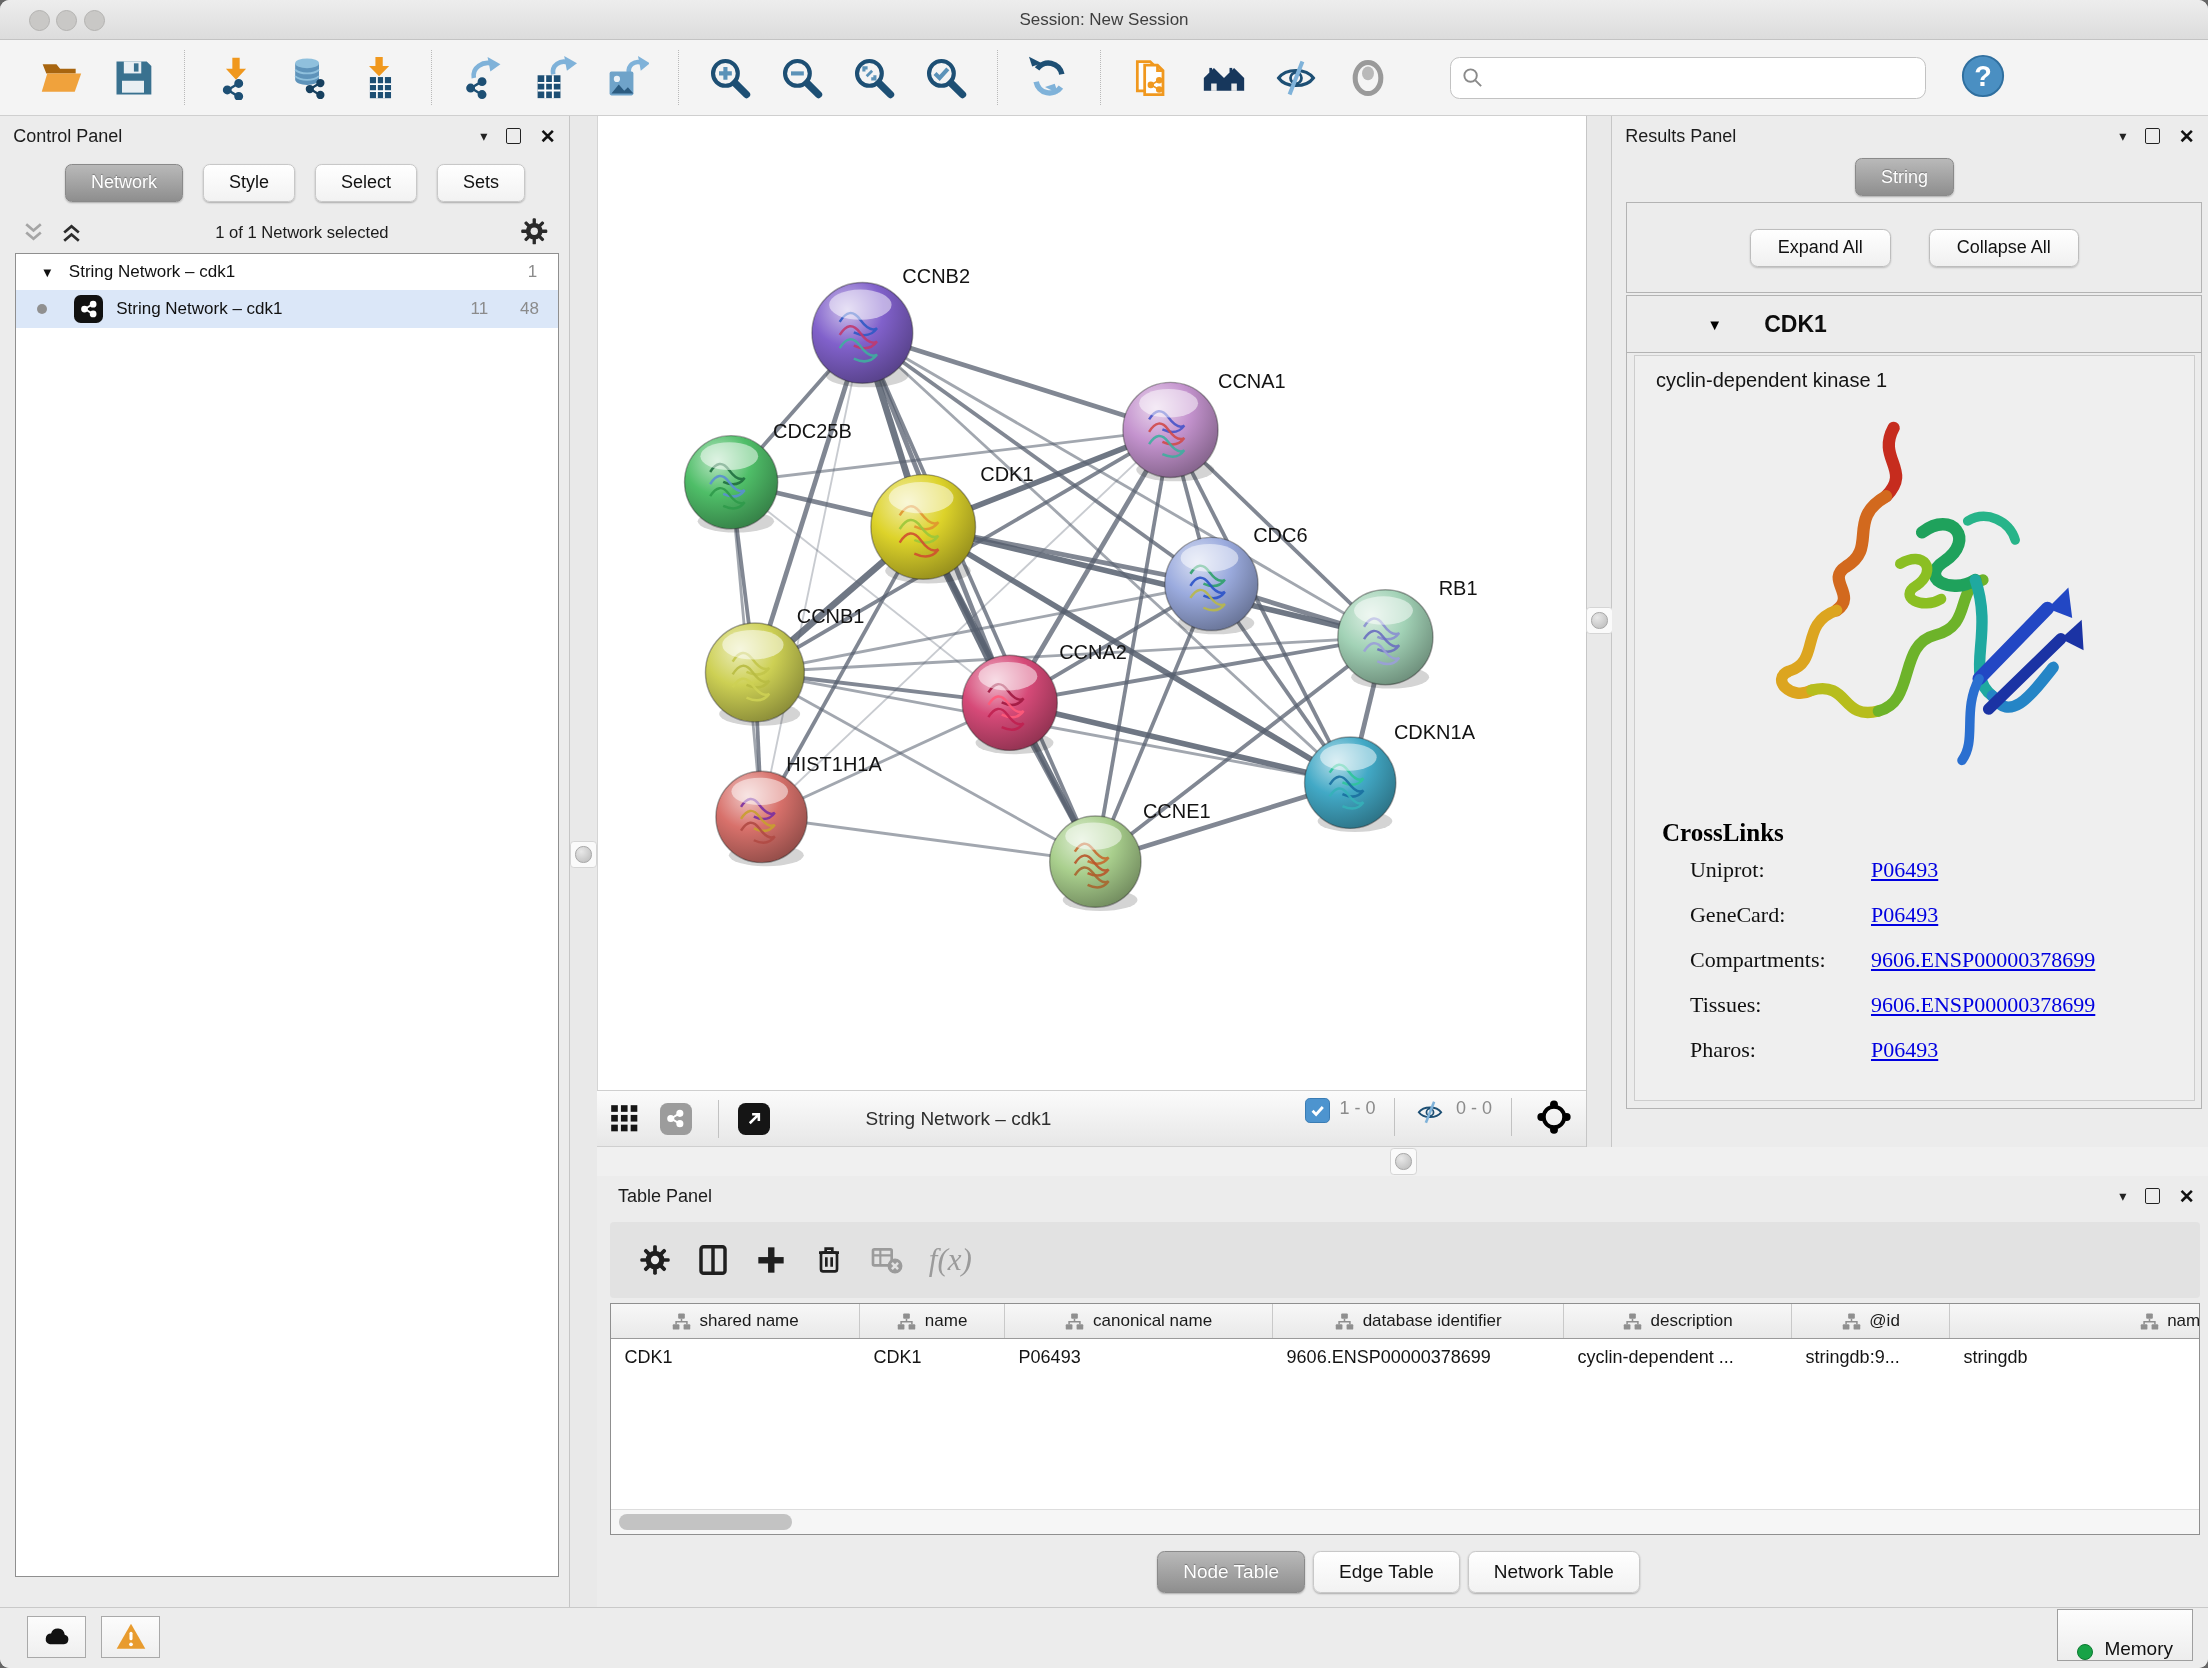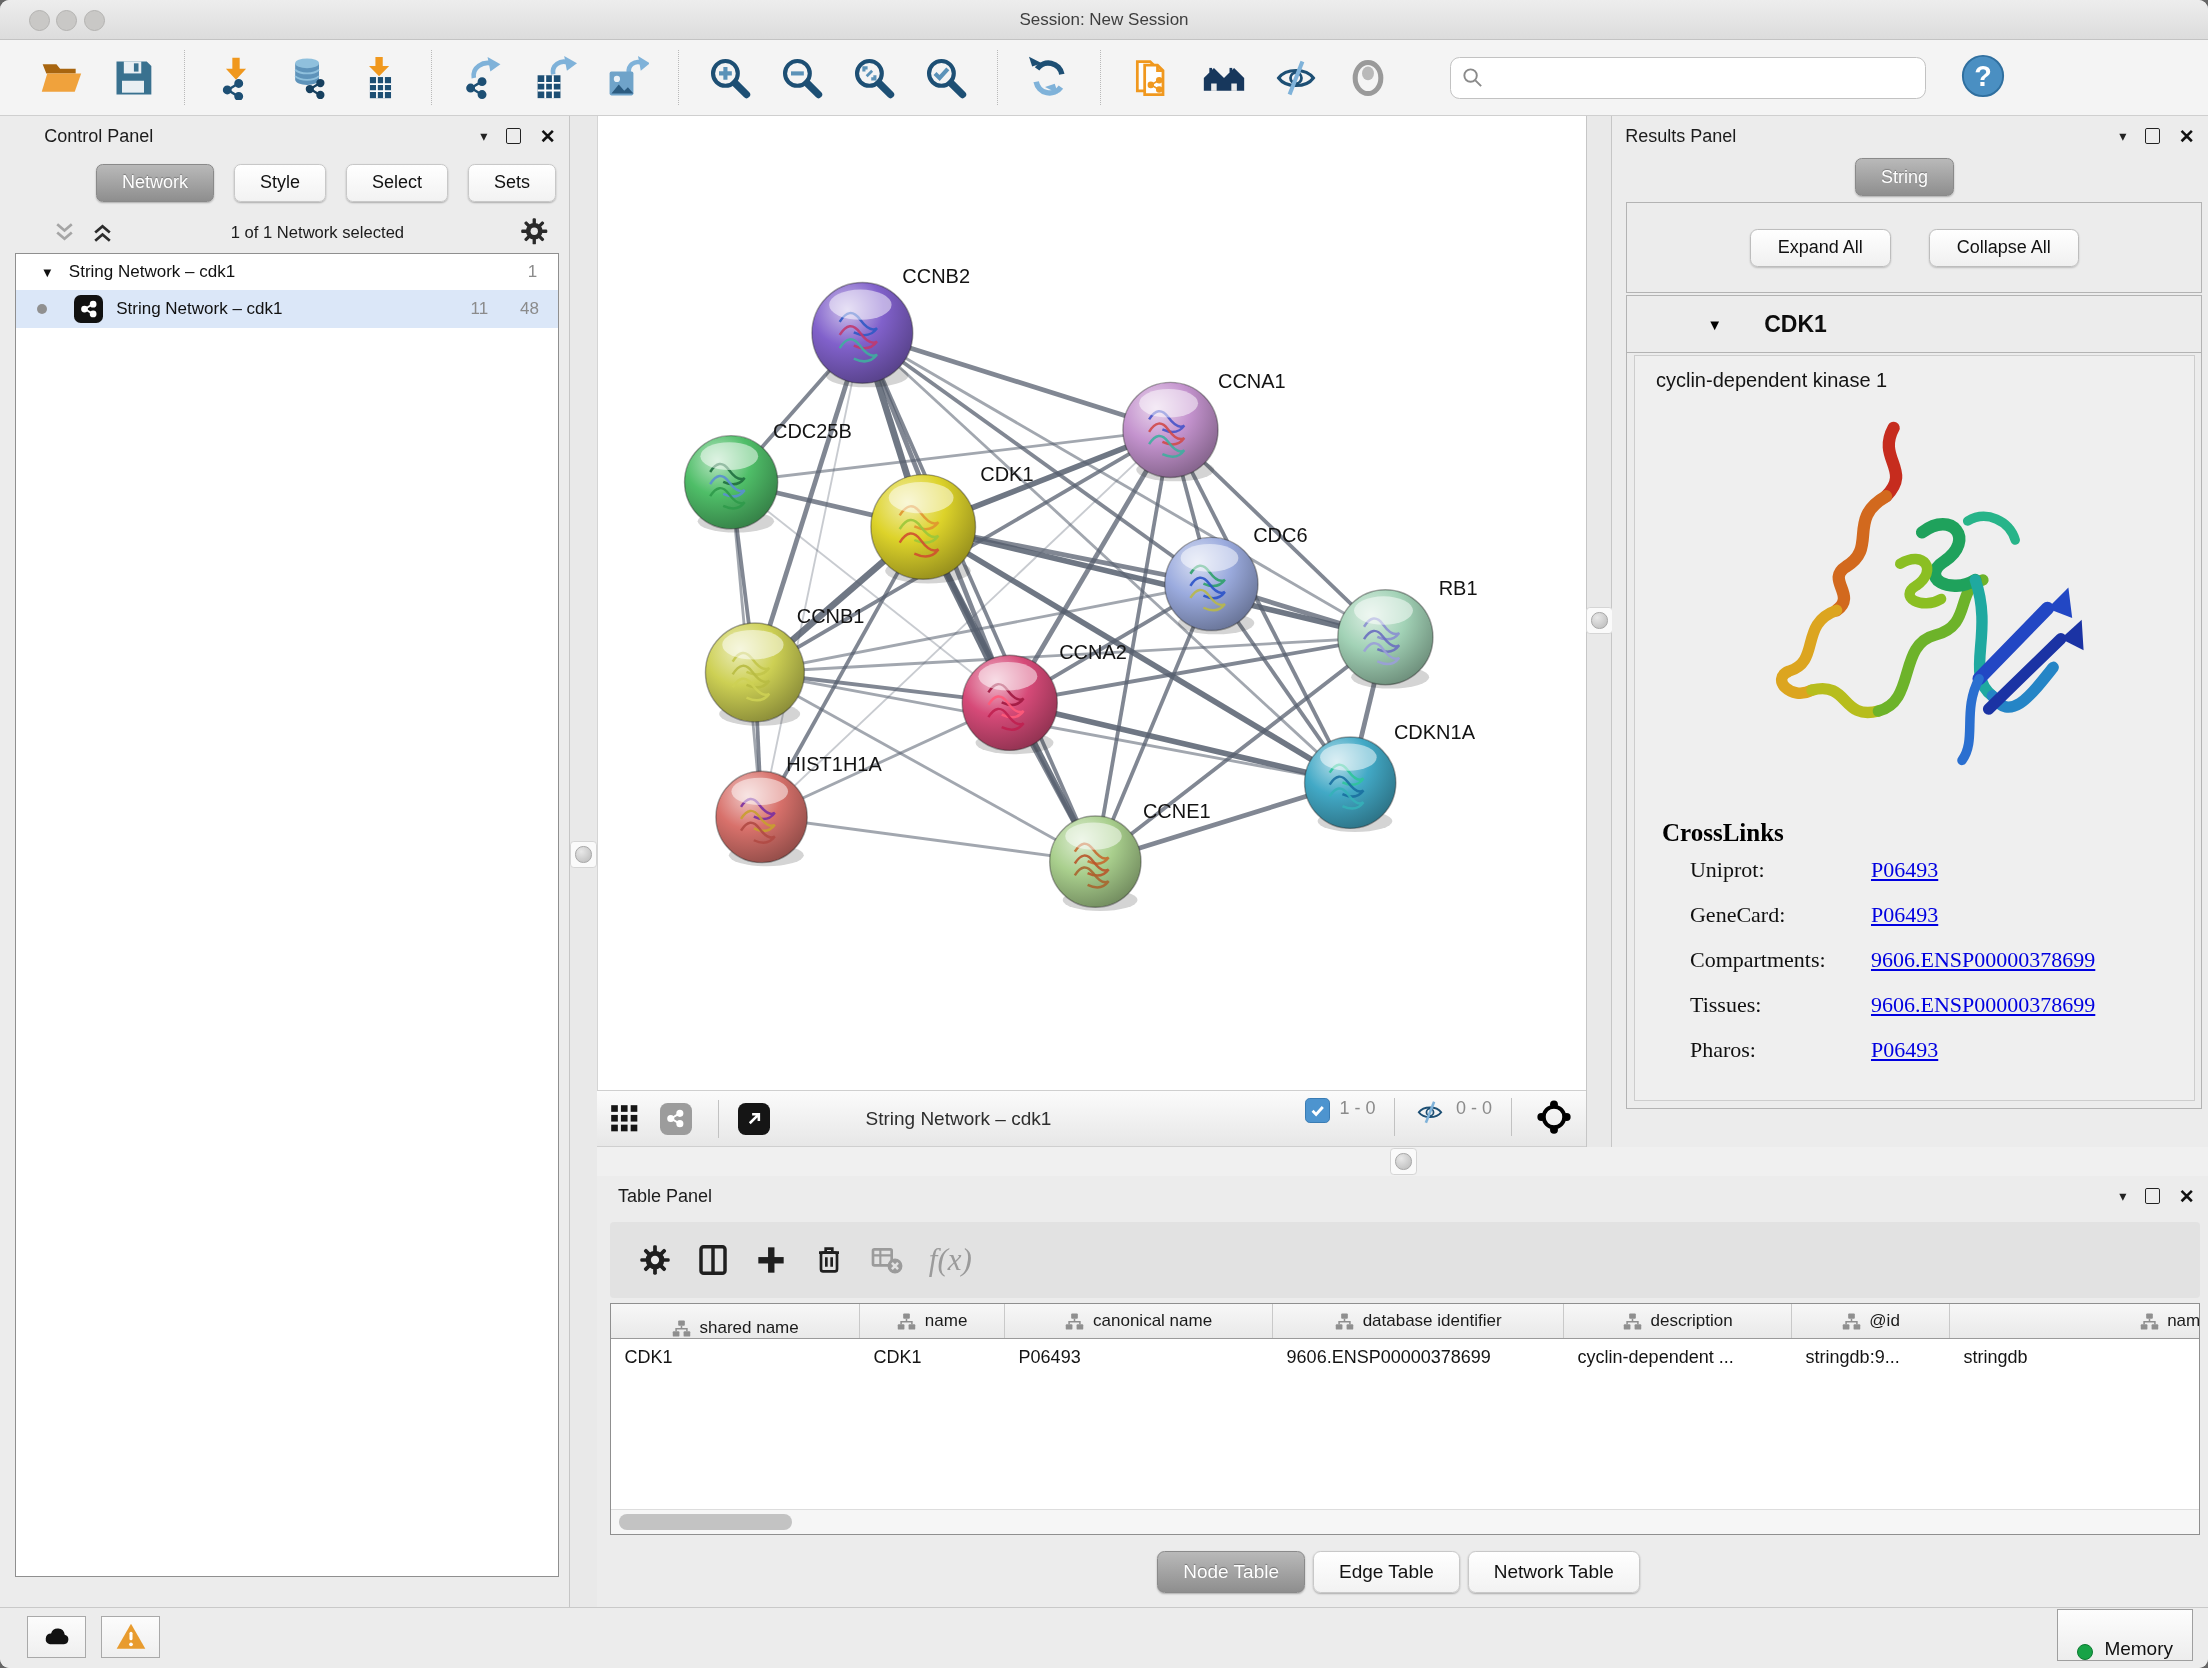--- a/index.html
+++ b/index.html
@@ -26,21 +26,21 @@
   .ptitle{font-size:18px;color:#1c1c1c;}
   .pctl{margin-left:auto;display:flex;align-items:center;gap:19px;}
   .pctl .tri{font-size:14.3px;color:#222;cursor:pointer;}
   .pctl .flt{width:14.3px;height:16px;border:1.9px solid #222;border-radius:1.9px;cursor:pointer;}
   .pctl .cls{font-size:19px;font-weight:bold;color:#111;cursor:pointer;line-height:1;}
 
   .tabbtn{height:38px;padding:0 25px;border:1px solid #c8c8c8;background:linear-gradient(#ffffff,#f2f2f2);border-radius:6.7px;font-size:18px;color:#111;margin-right:20px;box-shadow:0 1px 1.9px rgba(0,0,0,.28);cursor:pointer;font-family:"Liberation Sans",sans-serif;}
   .tabbtn.active{background:linear-gradient(#b9b9b9,#8e8e8e);color:#fff;text-shadow:0 -1px 1px rgba(0,0,0,.3);border-color:#8a8a8a;}
 
   
-  .control-panel{position:absolute;left:0;top:116px;width:569px;height:1491px;background:#ececec;padding-left:31px;}
+  .control-panel{position:absolute;left:0;top:116px;width:569px;height:1491px;background:#ececec;}
   .cp-tabs{display:flex;margin:7.6px 0 0 65px;}
   .cp-listbar{display:flex;align-items:center;height:36px;margin:13.3px 21px 0 21px;}
   .chev{width:25px;height:25px;cursor:pointer;}
   .chev.down{color:#a5a5a5;}
   .chev.up{color:#2c2c2c;margin-left:13.3px;}
   .cp-sel-label{flex:1;text-align:center;font-size:16.6px;color:#1c1c1c;}
   .gearbtn{border:none;background:transparent;padding:0;cursor:pointer;color:#2a2a2a;}
   .gearbtn svg{width:28.5px;height:28.5px;}
   .net-tree{position:absolute;left:15px;top:137px;width:544px;height:1324px;background:#fff;border:1.4px solid #8f8f8f;}
   .tree-row{display:flex;align-items:center;height:36px;font-size:17px;color:#111;padding:0 13.3px;}
@@ -864,21 +864,21 @@
           <svg viewBox="0 0 34 34" width="32" height="32">
             <use href="#table-delete-icon"></use>
           </svg>
         </button>
       <button class="tp-ic dim">
           <span class="fx">f(x)</span>
         </button>
     </div>
     <div class="tp-table">
       <div class="thead-row">
-          <div class="th" style="width: 249px; align-items: flex-end;">
+          <div class="th" style="width: 249px;">
             <svg class="attr-ic" viewBox="0 0 20 20" width="19" height="19">
               <use href="#attr-tree-icon"></use>
             </svg>
             <span>shared name</span>
           </div>
           <div class="th" style="width: 145px;">
             <svg class="attr-ic" viewBox="0 0 20 20" width="19" height="19">
               <use href="#attr-tree-icon"></use>
             </svg>
             <span>name</span>

